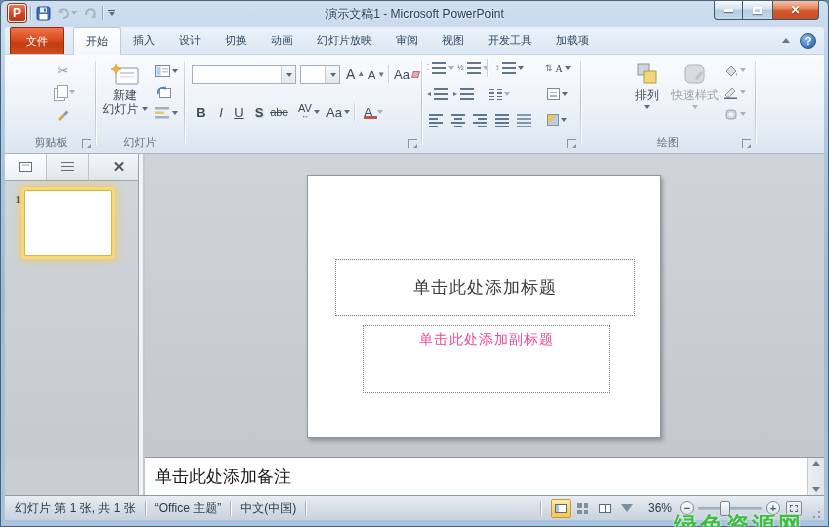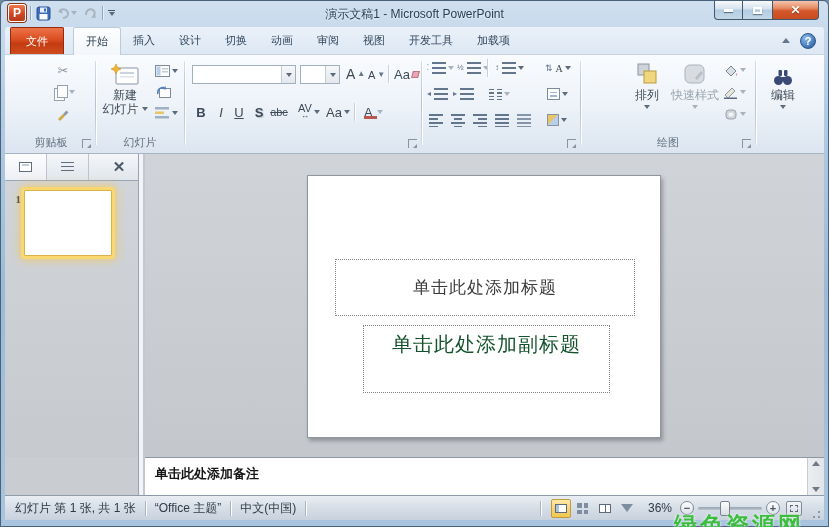--- a/index.html
+++ b/index.html
@@ -148,30 +148,30 @@
     background:linear-gradient(90deg,#9aa4af 0 1px,#f2f4f7 1px 5px,#c2c8cf 5px); }
 
   .editor { position:absolute; left:140px; right:0; top:0; height:303px;
     background:linear-gradient(180deg,#d0d4d9,#c4c8cd); }
   .slide { position:absolute; left:162px; top:21px; width:354px; height:263px; background:#fff;
     border:1px solid #8f969e; box-shadow:2px 3px 4px rgba(80,85,92,.45); }
   .ph { position:absolute; border:1px dotted #7e7e7e; }
   .ph.title { left:27px; top:83px; width:300px; height:57px; display:flex; align-items:center;
     justify-content:center; font-size:17px; color:#3b3b3b; letter-spacing:1px; }
   .ph.subtitle { left:55px; top:149px; width:247px; height:68px; text-align:center;
-    padding-top:5px; font-size:20px; color:#14532d; letter-spacing:1px; }
+    padding-top:5px; font-size:14px; color:#ec4899; letter-spacing:1px; }
 
   
   .notes-left { position:absolute; left:4px; top:456px; width:133px; height:38px;
     background:#c9cdd2; }
   .notes-split { position:absolute; left:137px; top:456px; width:7px; height:38px;
     background:linear-gradient(90deg,#9aa4af 0 1px,#f2f4f7 1px 5px,#c2c8cf 5px); }
   .notes-pane { position:absolute; left:144px; right:4px; top:456px; height:38px; background:#fff;
     border-top:1px solid #8c97a3; }
-  .notes-text { padding:7px 0 0 10px; font-size:13px; color:#161616;font-weight:bold; }
+  .notes-text { padding:7px 0 0 10px; font-size:17px; color:#161616; }
   .notes-scroll { position:absolute; right:0; top:0; bottom:0; width:17px;
     background:linear-gradient(90deg,#eceef0,#e2e5e8); border-left:1px solid #c6cbd1;
     display:flex; flex-direction:column; align-items:center; justify-content:space-between; padding:3px 0; }
   .tri-up { width:0; height:0; border-left:4px solid transparent; border-right:4px solid transparent;
     border-bottom:5px solid #6f7a86; }
   .tri-down { width:0; height:0; border-left:4px solid transparent; border-right:4px solid transparent;
     border-top:5px solid #6f7a86; }
 
   
   .statusbar { position:absolute; left:4px; right:4px; top:494px; height:25px;
@@ -266,20 +266,21 @@
     </div>
   </div>
 
   <div class="tabrow">
     <div class="tab file">文件</div>
     <div class="tab active">开始</div>
     <div class="tab">插入</div>
     <div class="tab">设计</div>
     <div class="tab">切换</div>
     <div class="tab">动画</div>
+    <div class="tab">幻灯片放映</div>
     <div class="tab">审阅</div>
     <div class="tab">视图</div>
     <div class="tab">开发工具</div>
     <div class="tab">加载项</div>
     <div class="tabrow-right">
       <span class="collapse-chevron"></span>
       <span class="help-btn">?</span>
     </div>
   </div>
 
@@ -513,35 +514,20 @@
           <rect x="2" y="2" width="10" height="9" rx="3" fill="#cfd4da" stroke="#9aa4ae"></rect>
           <rect x="4.5" y="4.5" width="5" height="4" rx="1.5" fill="#f2f4f6"></rect>
         </svg>
         <span class="dar dis"></span>
       </span>
       <div class="glabel">绘图</div>
       <span class="launcher"></span>
     </div>
     <div class="gsep"></div>
 
-    <div class="group" style="width:52px">
-      <div class="bigbtn" style="left:5px;top:3px;width:42px">
-        <span class="ic">
-          <svg width="20" height="17" viewBox="0 0 20 17">
-            <rect x="5.5" y="1" width="3.5" height="6" rx="1" fill="#3a4a74"></rect>
-            <rect x="11" y="1" width="3.5" height="6" rx="1" fill="#3a4a74"></rect>
-            <circle cx="5.5" cy="11.5" r="4.5" fill="#3a4a74"></circle>
-            <circle cx="14.5" cy="11.5" r="4.5" fill="#3a4a74"></circle>
-            <rect x="8" y="8" width="4" height="4" fill="#3a4a74"></rect>
-          </svg>
-        </span>
-        <span>编辑</span>
-        <span class="dar" style="margin-top:3px"></span>
-      </div>
-    </div>
   </div>
 
   <div class="main">
     <div class="panel">
       <div class="panel-header">
         <div class="ptab active">
             <span class="ic-slide-mini"></span>
           </div>
         <div class="ptab">
             <span class="ic-outline-mini"></span>

